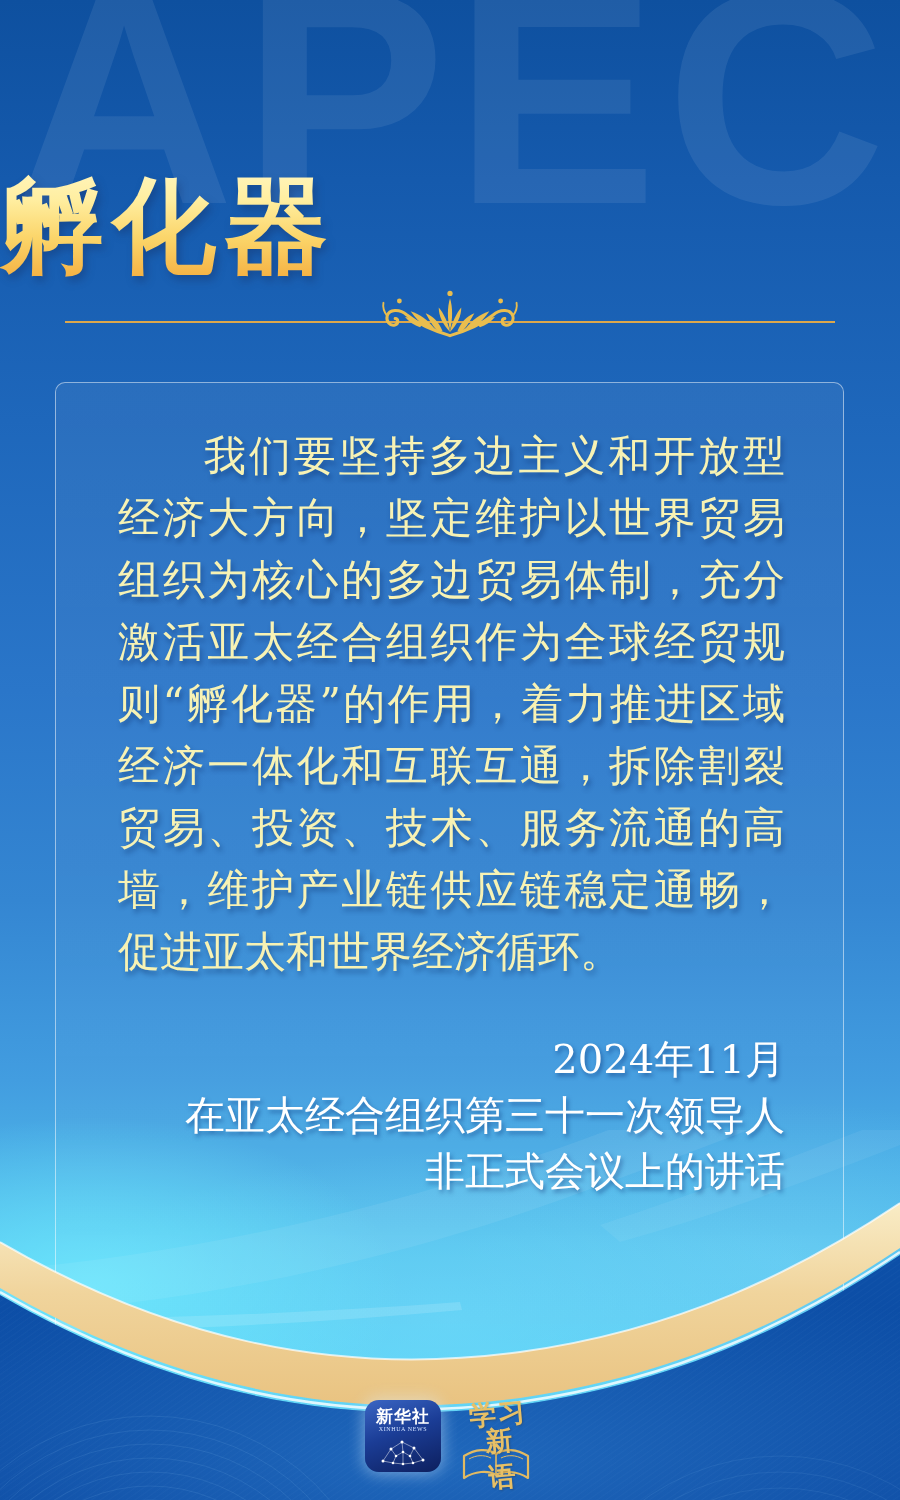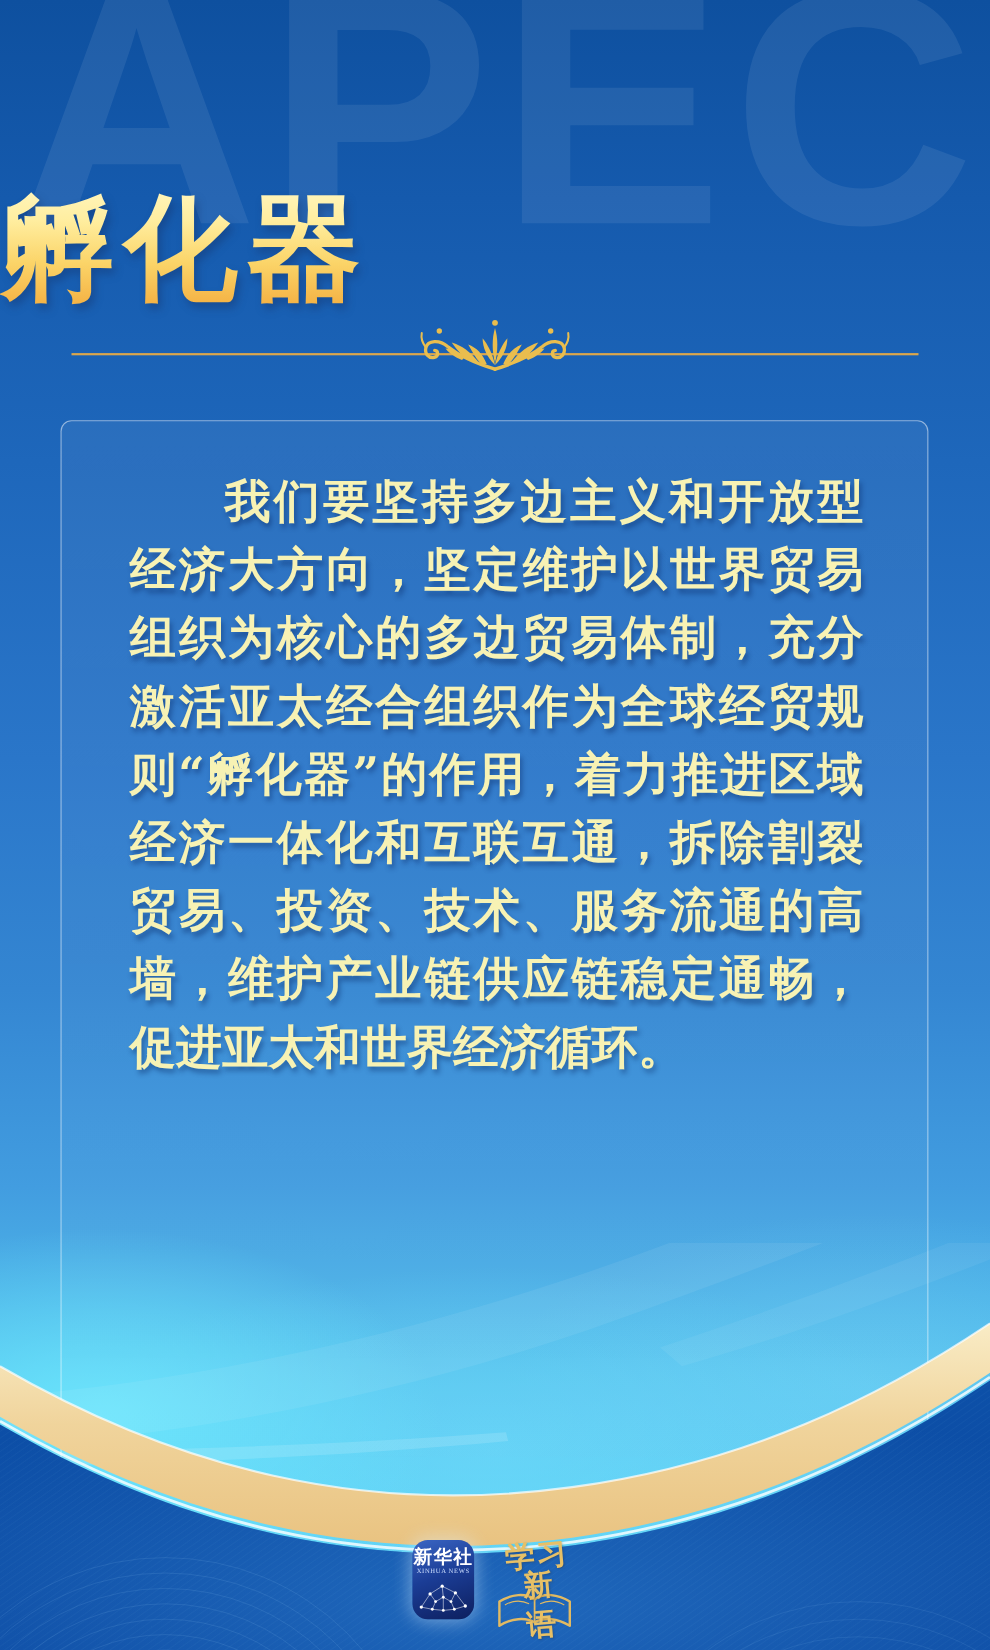--- a/index.html
+++ b/index.html
@@ -32,35 +32,35 @@
   .ornament{position:absolute;top:286px;left:375px;width:150px;height:58px;}
   
   .panel{
     position:absolute;left:55px;top:382px;width:789px;height:1078px;
     border:1.5px solid rgba(255,255,255,.5);border-radius:10px;
     background:linear-gradient(180deg,rgba(255,255,255,.06),rgba(255,255,255,.01));
     box-sizing:border-box;
   }
   .quote{
     margin:0;padding:42px 58px 0 62px;
-    font-size:42px;line-height:62px;font-weight:700;
+    font-size:42px;line-height:62px;font-weight:400;
     color:#f7f2b4;text-align:justify;text-indent:86px;letter-spacing:0;
     text-shadow:2px 4px 5px rgba(8,40,100,.45);
   }
   .attribution{
     position:absolute;right:58px;top:648px;text-align:right;
     color:#ffffff;font-size:40px;line-height:56px;font-weight:400;
     text-shadow:2px 3px 4px rgba(10,50,120,.5);
   }
   
   .waves{position:absolute;left:0;top:1130px;width:900px;height:370px;display:block;}
   
   .logos{position:absolute;top:1400px;left:0;right:0;display:flex;justify-content:center;gap:16px;align-items:flex-start;}
   .xinhua-icon{
-    width:56px;height:72px;border-radius:14px;box-sizing:border-box;
+    width:76px;height:72px;border-radius:14px;box-sizing:border-box;
     background:linear-gradient(160deg,#3b66c4 0%,#1b3d96 45%,#0d1f5e 100%);
     box-shadow:0 0 16px 2px rgba(220,240,255,.45);
     display:flex;flex-direction:column;align-items:center;padding-top:7px;
   }
   .xh-cn{font-size:17px;font-weight:700;color:#ffffff;letter-spacing:1px;line-height:18px;white-space:nowrap;}
   .xh-en{font-size:6px;color:#cfe0ff;letter-spacing:.6px;line-height:8px;font-family:"Liberation Serif",serif;white-space:nowrap;}
   .xh-globe{margin-top:3px;}
   .xuexi-logo{position:relative;width:78px;height:82px;}
   .xx-book{position:absolute;left:2px;bottom:0;}
   .xx-top{
@@ -101,20 +101,25 @@
     <use href="#fl-half"></use>
     <use href="#fl-half" transform="translate(160,0) scale(-1,1)"></use>
     <path d="M80,46 C77,34 77,22 80,12 C83,22 83,34 80,46 Z" fill="#e9bd4e"></path>
     <path d="M80,48 C72,40 68,31 68,22 C73,28 78,38 80,48 Z" fill="#e9bd4e"></path>
     <path d="M80,48 C88,40 92,31 92,22 C87,28 82,38 80,48 Z" fill="#e9bd4e"></path>
     <circle cx="80" cy="7" r="2.8" fill="#e9bd4e"></circle>
   </svg>
 
   <div class="panel">
     <p class="quote">我们要坚持多边主义和开放型经济大方向，坚定维护以世界贸易组织为核心的多边贸易体制，充分激活亚太经合组织作为全球经贸规则“孵化器”的作用，着力推进区域经济一体化和互联互通，拆除割裂贸易、投资、技术、服务流通的高墙，维护产业链供应链稳定通畅，促进亚太和世界经济循环。</p>
+    <div class="attribution">
+      <div>2024年11月</div>
+      <div>在亚太经合组织第三十一次领导人</div>
+      <div>非正式会议上的讲话</div>
+    </div>
   </div>
 
   <svg class="waves" viewBox="0 0 900 370" preserveAspectRatio="none" aria-hidden="true">
     <defs>
       <linearGradient id="gGold" x1="0" y1="0" x2="0" y2="1">
         <stop offset="0" stop-color="#f9ecc6"></stop>
         <stop offset=".45" stop-color="#f0d49c"></stop>
         <stop offset="1" stop-color="#e9c381"></stop>
       </linearGradient>
       <linearGradient id="gDark" x1="0" y1="0" x2="0" y2="1">

